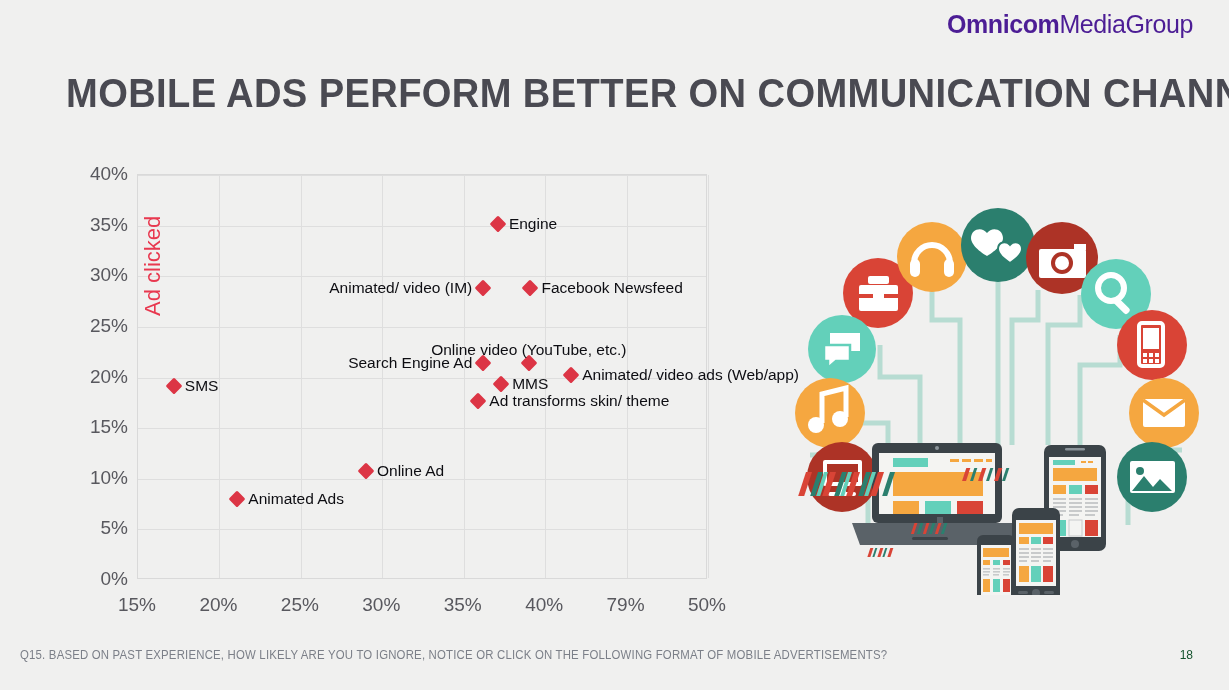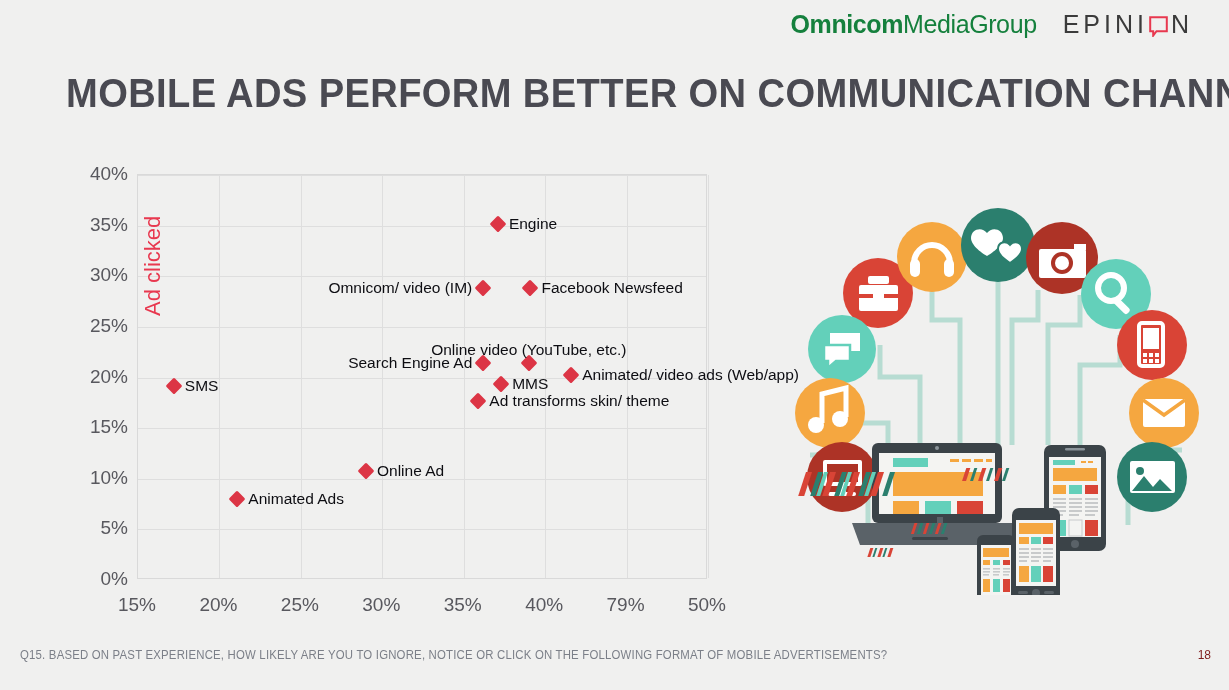--- a/index.html
+++ b/index.html
@@ -6,21 +6,21 @@
   body{
     width:1229px;height:690px;
     background:#f0f0ef;
     font-family:"Liberation Sans", sans-serif;
     position:relative;overflow:hidden;
   }
   .slide{position:absolute;inset:0;}
 
   
   .logo-bar{position:absolute;top:10px;right:36px;display:flex;align-items:center;gap:26px;}
-  .omg{font-size:25px;letter-spacing:-0.4px;color:#15803d;white-space:nowrap;}
+  .omg{font-size:25px;letter-spacing:-0.4px;color:#4c1d95;white-space:nowrap;}
   .omg .b{font-weight:bold;}
   .omg .r{font-weight:normal;}
   .epinion{font-size:25px;letter-spacing:4px;color:#3b3b3b;display:flex;align-items:center;white-space:nowrap;}
   .epi-o{position:relative;display:inline-block;width:19px;height:21px;margin:0 3px 0 1px;}
   .epi-o svg{position:absolute;left:0;top:2px;}
 
   
   .title{
     position:absolute;left:66px;top:70px;
     font-size:41px;font-weight:bold;color:#4a4a52;
@@ -72,42 +72,33 @@
   .pt.left  .lbl{right:11px;}
   .pt.above .lbl{top:-22px;left:50%;transform:translateX(-50%);}
 
   
   .footer-q{
     position:absolute;left:20px;top:648px;
     font-size:12px;color:#7b7f88;letter-spacing:0.2px;
     transform:scaleX(0.95);transform-origin:left center;
     white-space:nowrap;
   }
-  .footer-n{position:absolute;right:18px;top:648px;font-size:12px;color:#7f1d1d;}
+  .footer-n{position:absolute;right:36px;top:648px;font-size:12px;color:#14532d;}
 
   
   .illus{position:absolute;left:780px;top:195px;width:440px;height:400px;}
 </style>
 </head>
 <body>
 
 <div class="slide">
 
   <div class="logo-bar">
     <div class="omg">
       <span class="b">Omnicom</span><span class="r">MediaGroup</span>
-    </div>
-    <div class="epinion">
-      <span>EPINI</span>
-      <span class="epi-o">
-        <svg width="19" height="21" viewBox="0 0 19 21">
-          <path d="M1.2 1.2 H17.8 V15.2 H7.5 L4.2 19.6 V15.2 H1.2 Z" fill="none" stroke="#e8384f" stroke-width="2"></path>
-        </svg>
-      </span>
-      <span>N</span>
     </div>
   </div>
 
   <div class="title">MOBILE ADS PERFORM BETTER ON COMMUNICATION CHANNELS</div>
 
   <div class="chart">
     <div class="plot" id="plot">
         <div class="gl glv" style="left: 81.4286px;"></div>
         <div class="gl glv" style="left: 162.857px;"></div>
         <div class="gl glv" style="left: 244.286px;"></div>
@@ -126,21 +117,21 @@
         <div class="pt right" style="left: 359.914px; top: 48.6px;">
           <span class="dia"></span>
           <span class="lbl">Engine</span>
         </div>
         <div class="pt right" style="left: 392.486px; top: 113.4px;">
           <span class="dia"></span>
           <span class="lbl">Facebook Newsfeed</span>
         </div>
         <div class="pt left" style="left: 345.257px; top: 113.4px;">
           <span class="dia"></span>
-          <span class="lbl">Omnicom/ video (IM)</span>
+          <span class="lbl">Animated/ video (IM)</span>
         </div>
         <div class="pt above" style="left: 390.857px; top: 188.325px;">
           <span class="dia"></span>
           <span class="lbl">Online video (YouTube, etc.)</span>
         </div>
         <div class="pt left" style="left: 345.257px; top: 188.325px;">
           <span class="dia"></span>
           <span class="lbl">Search Engine Ad</span>
         </div>
         <div class="pt right" style="left: 433.2px; top: 200.475px;">

